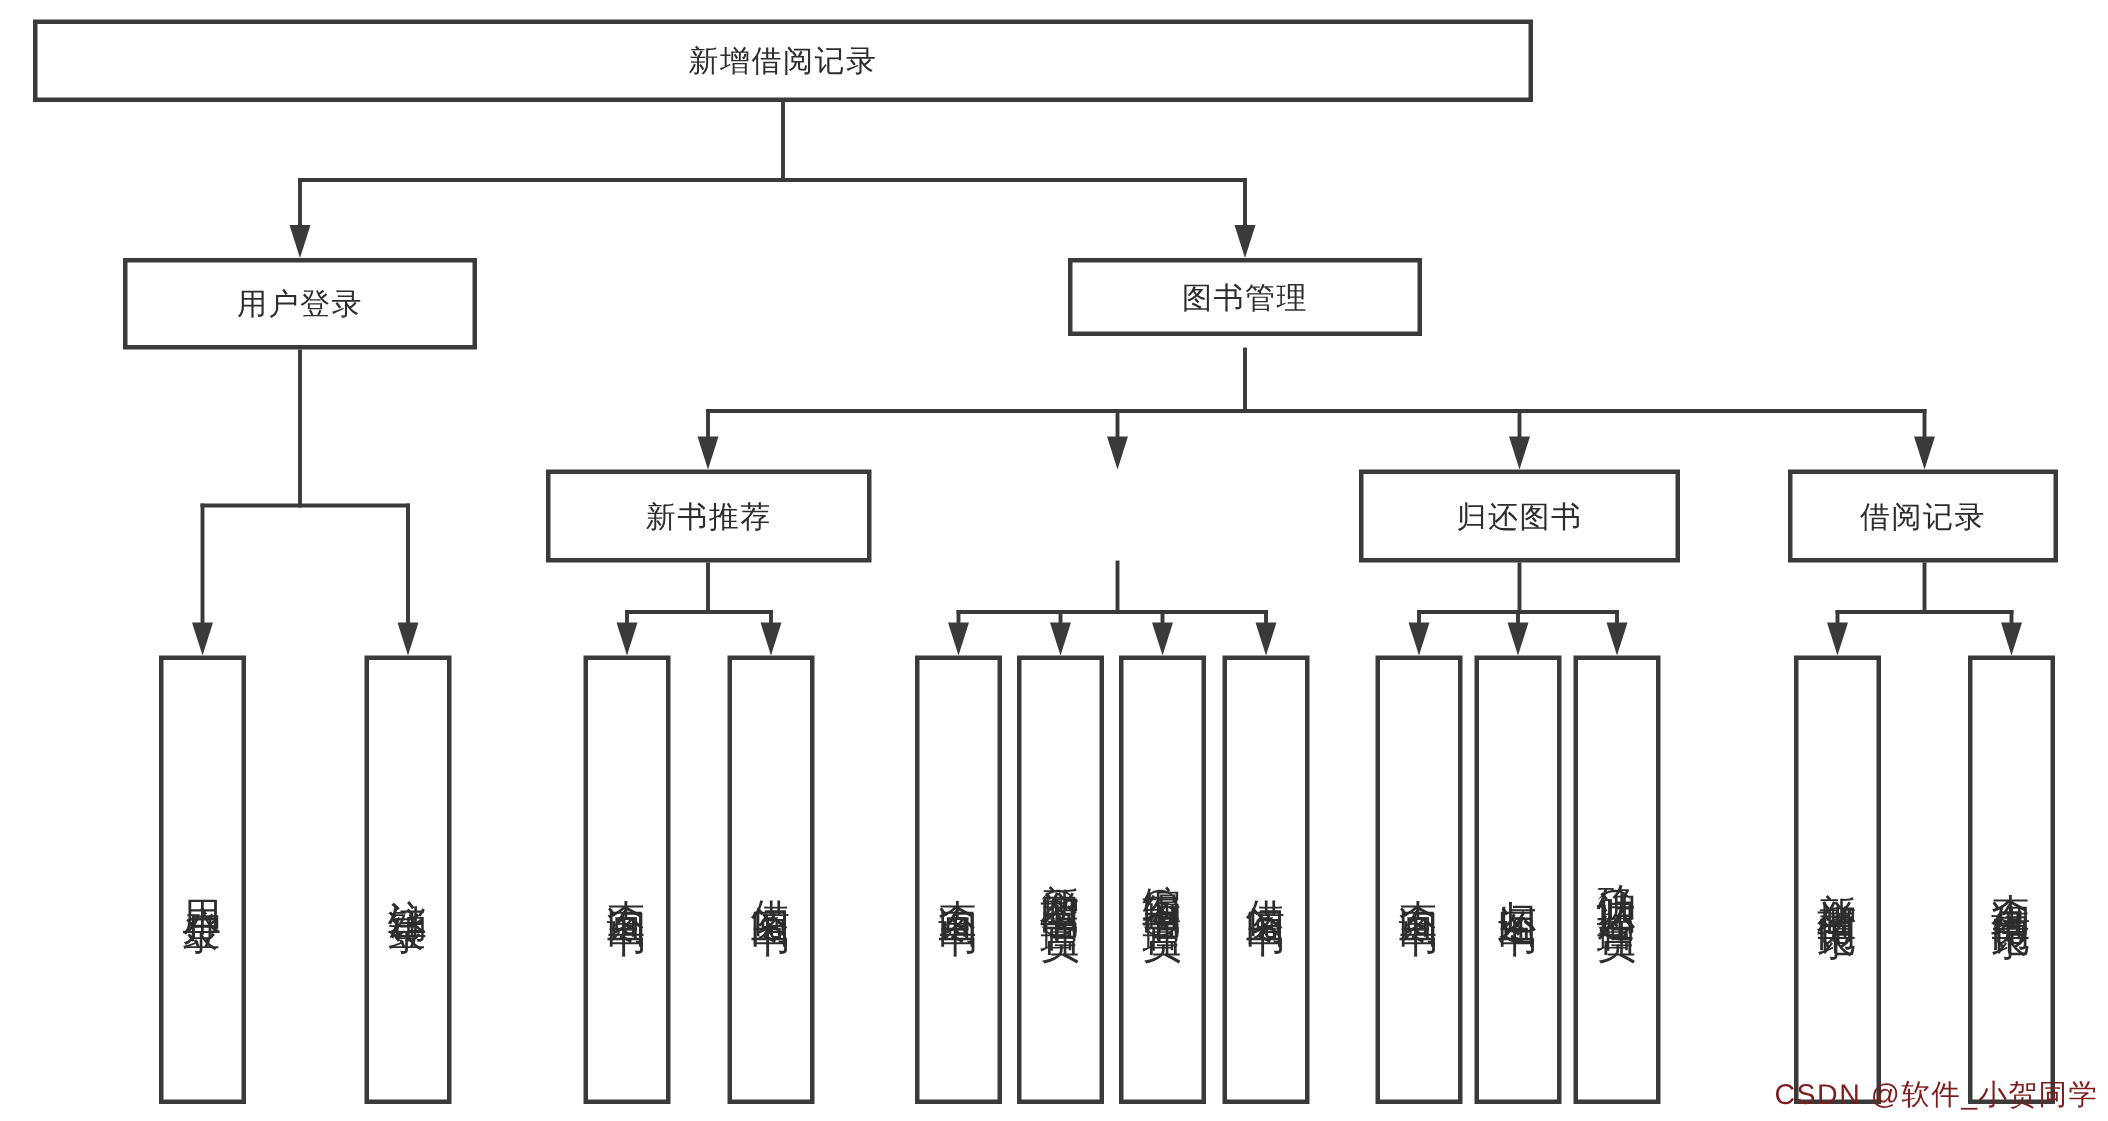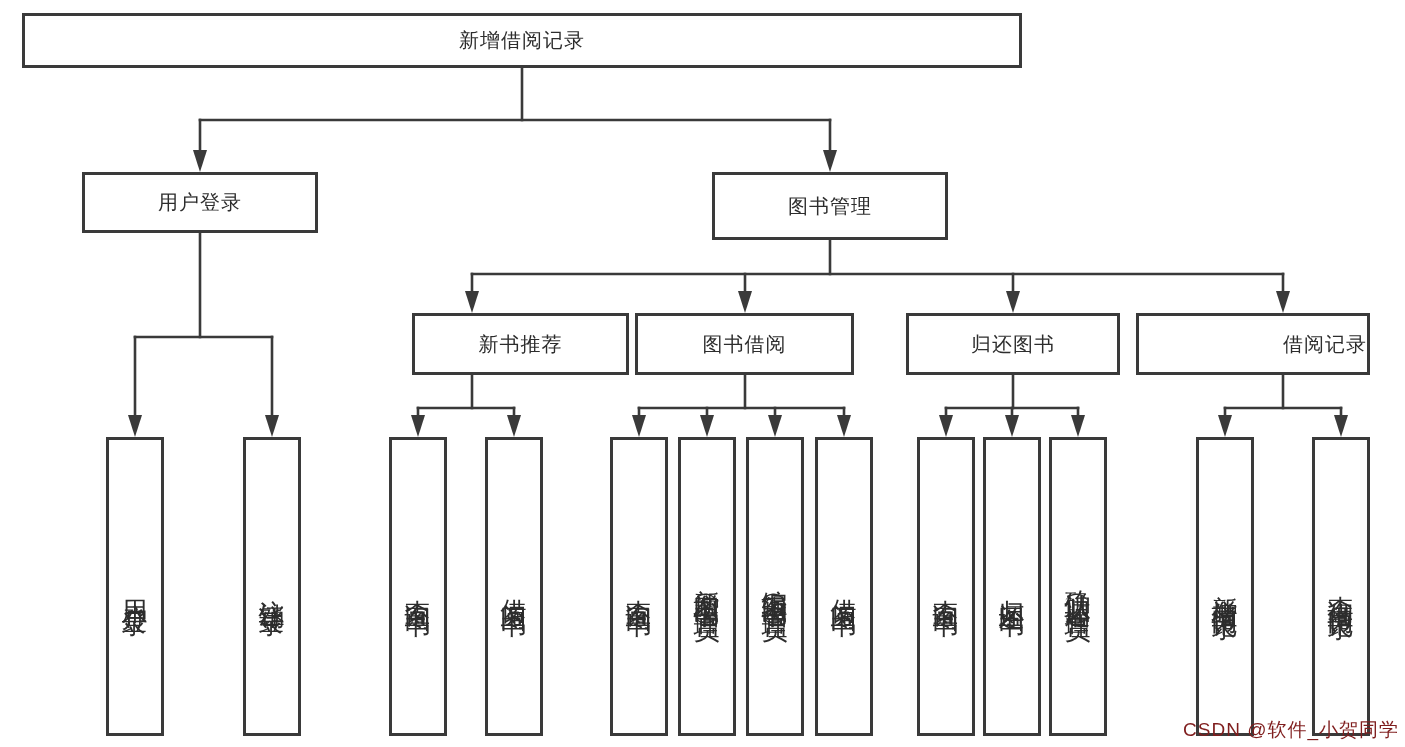--- a/index.html
+++ b/index.html
@@ -122,34 +122,31 @@
     </g>
   </svg>
 
   <div class="box hbox" style="left:22px; top:13px; width:1000px; height:55px;">
     <span>新增借阅记录</span>
   </div>
 
   <div class="box hbox" style="left:82px; top:172px; width:236px; height:61px;">
     <span>用户登录</span>
   </div>
-  <div class="box hbox" style="left:712px; top:172px; width:236px; height:68px;text-align:center;">
+  <div class="box hbox" style="left:712px; top:172px; width:236px; height:52px;text-align:center;">
     <span>图书管理</span>
   </div>
 
-  <div class="box hbox" style="left:364px; top:313px; width:217px; height:62px;margin-left:48px;">
+  <div class="box hbox" style="left:364px; top:313px; width:217px; height:62px;">
     <span>新书推荐</span>
-  </div>
-  <div class="box hbox" style="left:635px; top:313px; width:219px; height:62px;">
-    <span>图书借阅</span>
   </div>
   <div class="box hbox" style="left:906px; top:313px; width:214px; height:62px;">
     <span>归还图书</span>
   </div>
-  <div class="box hbox" style="left:1136px; top:313px; width:234px; height:62px;justify-content:flex-end;">
+  <div class="box hbox" style="left:1192px; top:313px; width:180px; height:62px;">
     <span>借阅记录</span>
   </div>
 
   <div class="box vbox" style="left:106px; top:437px; width:58px; height:299px;">
     <span>用户登录</span>
   </div>
   <div class="box vbox" style="left:243px; top:437px; width:58px; height:299px;">
     <span>注销登录</span>
   </div>
 

